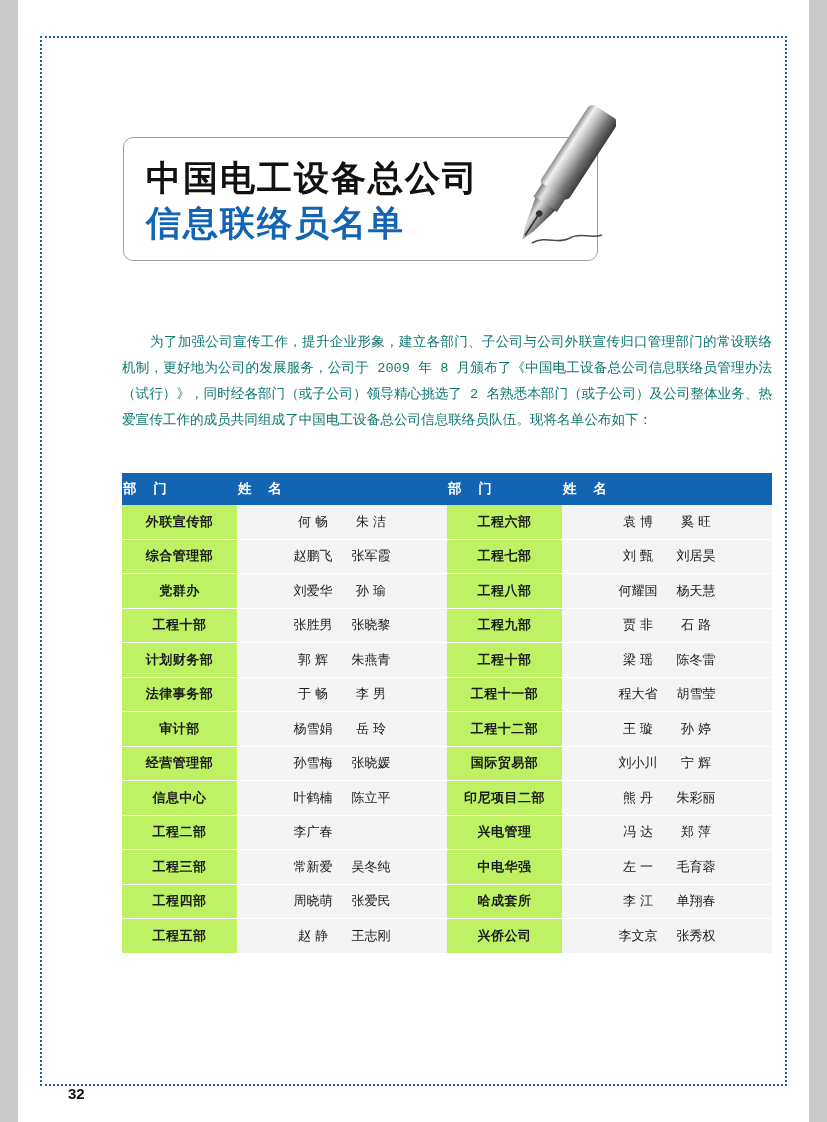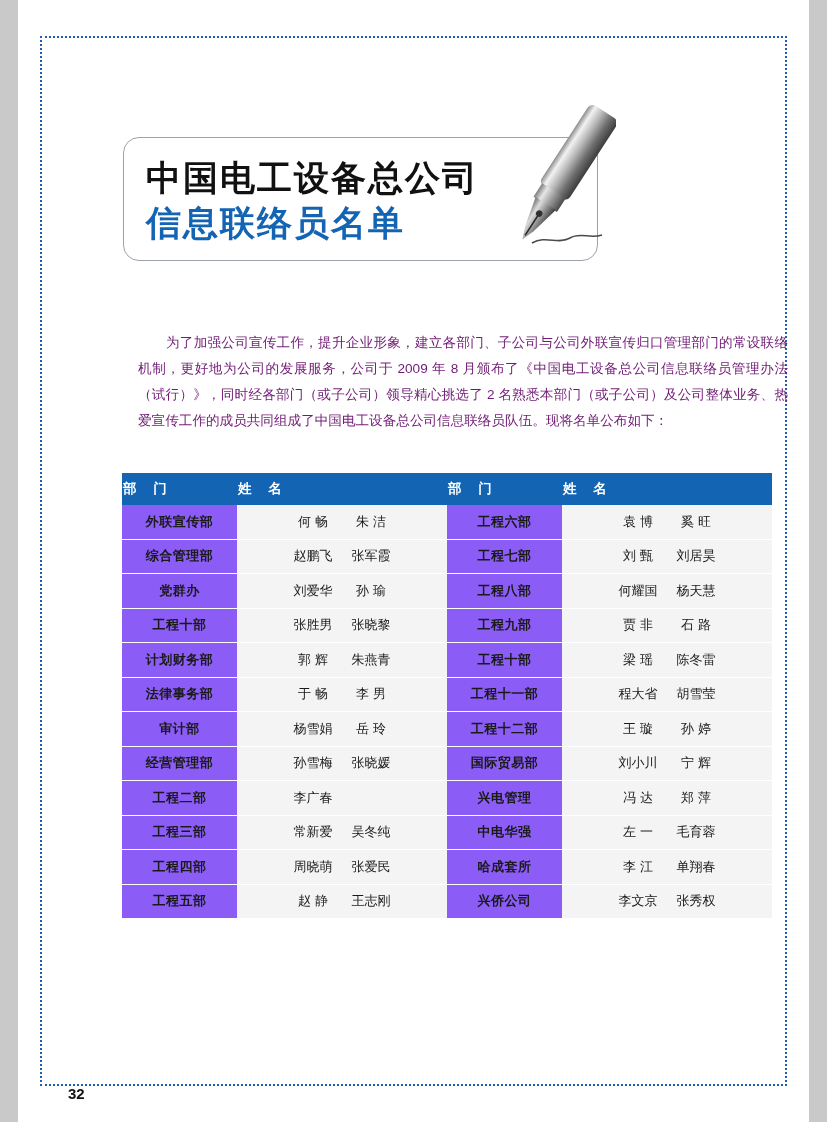--- a/index.html
+++ b/index.html
@@ -32,21 +32,21 @@
     box-sizing: border-box;
   }
   
   .title-box {
     position: absolute;
     left: 105px;
     top: 137px;
     width: 475px;
     height: 124px;
     border: 1px solid #9aa3ab;
-    border-radius: 16px;
+    border-radius: 10px;
     background: #ffffff;
     box-sizing: border-box;
   }
   .title-line1, .title-line2 {
     position: absolute;
     left: 22px;
     font-family: "DejaVu Serif", "Liberation Serif", serif;
     font-weight: bold;
     letter-spacing: 2px;
     white-space: nowrap;
@@ -71,25 +71,24 @@
     pointer-events: none;
   }
   
   .intro {
     position: absolute;
     left: 104px;
     top: 316px;
     width: 650px;
     font-size: 13.6px;
     line-height: 26px;
-    color: #701a75;
+    color: #0f766e;
     text-align: justify;
     text-indent: 28px;
-    font-family: Liberation Sans, sans-serif;
-    margin-left: 16px;
+    font-family: Liberation Mono, monospace;
   }
   
   .table-wrap {
     position: absolute;
     left: 104px;
     top: 473px;
     width: 650px;
   }
   table.roster {
     border-collapse: collapse;
@@ -108,21 +107,21 @@
     font-family: "DejaVu Sans", "Liberation Sans", sans-serif;
   }
   table.roster td {
     height: 31.5px;
     font-size: 13px;
     color: #1a1a1a;
     border-bottom: 1px solid #ffffff;
     font-family: "DejaVu Sans", "Liberation Sans", sans-serif;
   }
   td.dept {
-    background: #8b5cf6;
+    background: #bef264;
     font-weight: bold;
     text-align: center;
     letter-spacing: 0.5px;
   }
   td.names {
     background: #f4f4f4;
     text-align: center;
   }
   td.names .n1, td.names .n2 {
     display: inline-block;
@@ -249,20 +248,26 @@
           <td class="dept">工程十二部</td>
           <td class="names"><span class="n1">王 璇</span><span class="n2">孙 婷</span></td>
         </tr>
         <tr>
           <td class="dept">经营管理部</td>
           <td class="names"><span class="n1">孙雪梅</span><span class="n2">张晓媛</span></td>
           <td class="dept">国际贸易部</td>
           <td class="names"><span class="n1">刘小川</span><span class="n2">宁 辉</span></td>
         </tr>
         <tr>
+          <td class="dept">信息中心</td>
+          <td class="names"><span class="n1">叶鹤楠</span><span class="n2">陈立平</span></td>
+          <td class="dept">印尼项目二部</td>
+          <td class="names"><span class="n1">熊 丹</span><span class="n2">朱彩丽</span></td>
+        </tr>
+        <tr>
           <td class="dept">工程二部</td>
           <td class="names"><span class="n1">李广春</span><span class="n2"></span></td>
           <td class="dept">兴电管理</td>
           <td class="names"><span class="n1">冯 达</span><span class="n2">郑 萍</span></td>
         </tr>
         <tr>
           <td class="dept">工程三部</td>
           <td class="names"><span class="n1">常新爱</span><span class="n2">吴冬纯</span></td>
           <td class="dept">中电华强</td>
           <td class="names"><span class="n1">左 一</span><span class="n2">毛育蓉</span></td>

